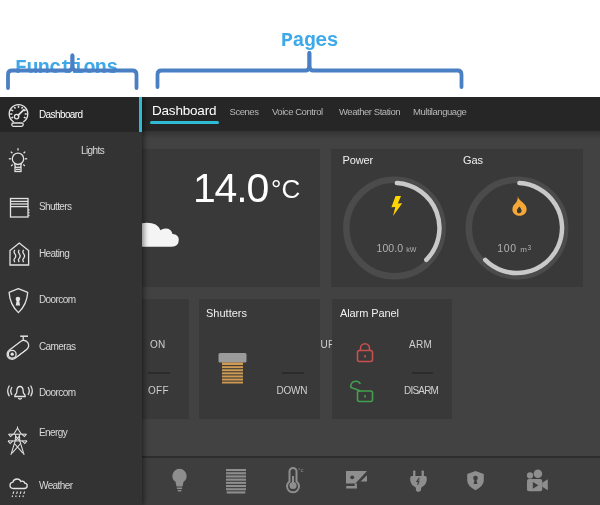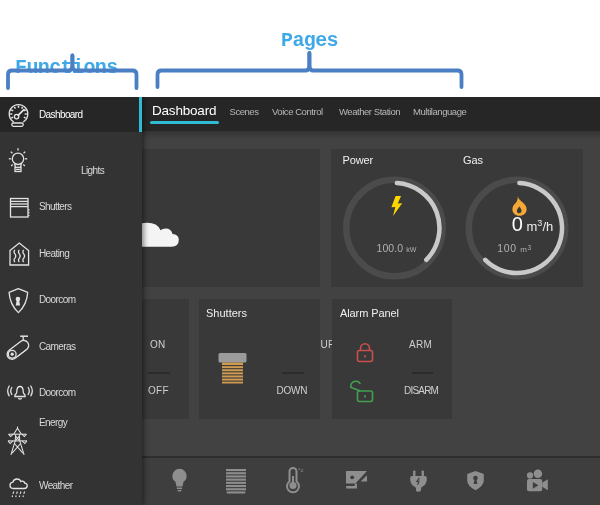--- a/index.html
+++ b/index.html
@@ -53,20 +53,21 @@
       <path d="M 8 88 L 8 74.5 Q 8 70.5 12 70.5 L 68.5 70.5 Q 72 70.5 72.3 66.5 L 72.4 55.5"></path>
       <path d="M 136.5 88 L 136.5 74.5 Q 136.5 70.5 132.5 70.5 L 76.3 70.5 Q 72.8 70.5 72.5 66.5 L 72.4 55.5"></path>
       <path d="M 157.5 87 L 157.5 74.5 Q 157.5 70.5 161.5 70.5 L 305.5 70.5 Q 309 70.5 309.3 66.5 L 309.4 53"></path>
       <path d="M 461.5 87 L 461.5 74.5 Q 461.5 70.5 457.5 70.5 L 313.1 70.5 Q 309.8 70.5 309.5 66.5 L 309.4 53"></path>
     </g>
   </svg>
 
   <div id="app">
 
     <div class="panel" id="pweather"></div>
+    <div id="temp">14.0<span class="unit">°C</span></div>
     <svg class="abs" style="left:128px;top:125px;" width="54" height="25" viewBox="0 0 54 25">
       <path fill="#f4f4f4" d="M 4 24.7 L 4 10 Q 7.5 0.8 19 0.8 Q 29.5 0.8 32.5 8.2 Q 34.5 6.4 37.5 6.4 Q 43.5 6.4 44.5 12 Q 50.8 12.5 50.8 17.8 Q 50.8 24.7 43.5 24.7 Z"></path>
     </svg>
 
     <div class="panel" id="ppg"></div>
     <div class="ptitle abs" style="left:342.5px;top:57px;">Power</div>
     <div class="ptitle abs" style="left:463px;top:57px;">Gas</div>
 
     <svg class="abs" style="left:331px;top:52px;" width="252" height="138" viewBox="0 0 252 138" fill="none">
 
@@ -74,21 +75,20 @@
       <path d="M 65.9 34.07 A 45 45 0 0 1 95.3 110.8" stroke="#c9c9c9" stroke-width="4.5" stroke-linecap="round"></path>
 
       <circle cx="186" cy="79" r="48.2" stroke="#4b4b4b" stroke-width="6.5"></circle>
       <path d="M 188.4 34.07 A 45 45 0 1 1 154.2 110.8" stroke="#c9c9c9" stroke-width="4.5" stroke-linecap="round"></path>
     </svg>
 
     <svg class="abs" style="left:391px;top:99px;" width="12" height="20" viewBox="0 0 12 20">
       <path d="M 4.6 0 L 10 0 L 6.8 7.6 L 11.2 7.3 L 2 20 L 4.3 10.9 L 0.4 11.2 Z" fill="#ffd500"></path>
     </svg>
     <div class="gaugetxt" style="left:336.5px;top:145px;width:120px;font-size:10.5px;letter-spacing:0.1px;color:#b0b0b0;">100.0 <span style="font-size:7px;">kW</span></div>
-    <div class="gaugetxt" style="left:472.5px;top:115.5px;width:120px;font-size:20px;">0<span style="font-size:13px;color:#ededed;"> m</span><span style="font-size:9px;color:#ededed;vertical-align:5px;">3</span><span style="font-size:13px;color:#ededed;">/h</span></div>
     <div class="gaugetxt" style="left:454.5px;top:145px;width:120px;font-size:10.5px;letter-spacing:0.6px;color:#b0b0b0;">100 <span style="font-size:8px;">m</span><span style="font-size:6.5px;vertical-align:2.5px;">3</span></div>
 
     <svg class="abs" style="left:511.5px;top:99px;" width="15" height="20" viewBox="0 0 15 20">
       <path fill="#f5a836" d="M 5.8 0.3 C 6.3 2.8 8.2 4.4 10.8 6.6 C 13.3 8.8 14.6 10.9 14.6 13.2 C 14.6 17.3 11.6 19.7 7.5 19.7 C 3.4 19.7 0.4 17.3 0.4 13.2 C 0.4 10.6 1.8 8.6 3.4 7.2 C 5 5.8 5.9 3.4 5.8 0.3 Z"></path>
       <path fill="#393939" d="M 7.3 10.6 C 8.6 12.2 9.6 13.3 9.6 14.8 C 9.6 16.4 8.6 17.3 7.2 17.3 C 5.8 17.3 4.9 16.3 4.9 14.9 C 4.9 13.4 6 12.2 7.3 10.6 Z"></path>
     </svg>
 
     <div class="panel" id="plights"></div>
     <div class="btn" style="left:150px;top:242.3px;">ON</div>
     <div class="sep" style="left:148px;top:275px;width:21.5px;"></div>
@@ -292,22 +292,22 @@
           </g>
 
           <g>
             <path d="M 13.5 391.5 q -3.5 0 -3.5 -3.2 q 0 -2.9 2.9 -3.2 q 0.7 -3.1 4.1 -3.1 q 2.9 0 3.9 2.5 q 0.6 -0.4 1.4 -0.4 q 2.2 0 2.4 2.1 q 2.5 0.2 2.5 2.5 q 0 2.8 -3 2.8 z"></path>
             <path d="M 13.8 394.5 l -0.8 2.4 M 17.4 394.5 l -0.8 2.4 M 21 394.5 l -0.8 2.4 M 24.6 394.5 l -0.8 2.4" stroke-width="1.1"></path>
             <path d="M 12.6 398.5 l -0.5 1.5 M 16.2 398.5 l -0.5 1.5 M 19.8 398.5 l -0.5 1.5 M 23.4 398.5 l -0.5 1.5" stroke-width="1.1"></path>
           </g>
         </g>
       </svg>
       <div class="sblabel" style="top:11.5px;color:#ffffff;">Dashboard</div>
-      <div class="sblabel" style="top:68px;padding-left:42px;">Lights</div>
+      <div class="sblabel" style="top:48px;padding-left:42px;">Lights</div>
       <div class="sblabel" style="top:104.2px;">Shutters</div>
       <div class="sblabel" style="top:150.7px;">Heating</div>
       <div class="sblabel" style="top:197.2px;">Doorcom</div>
       <div class="sblabel" style="top:243.7px;">Cameras</div>
       <div class="sblabel" style="top:290.2px;">Doorcom</div>
-      <div class="sblabel" style="top:320px;">Energy</div>
+      <div class="sblabel" style="top:330px;">Energy</div>
       <div class="sblabel" style="top:383.2px;">Weather</div>
     </div>
   </div>
 
 </body></html>

